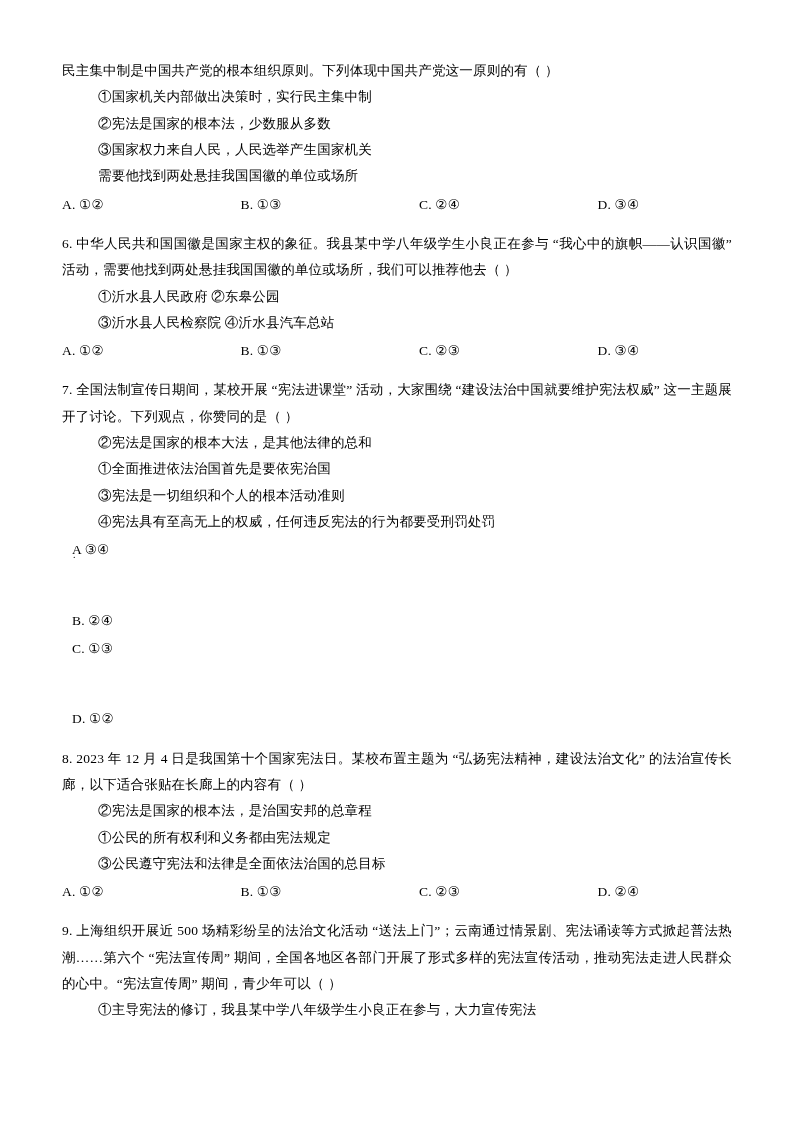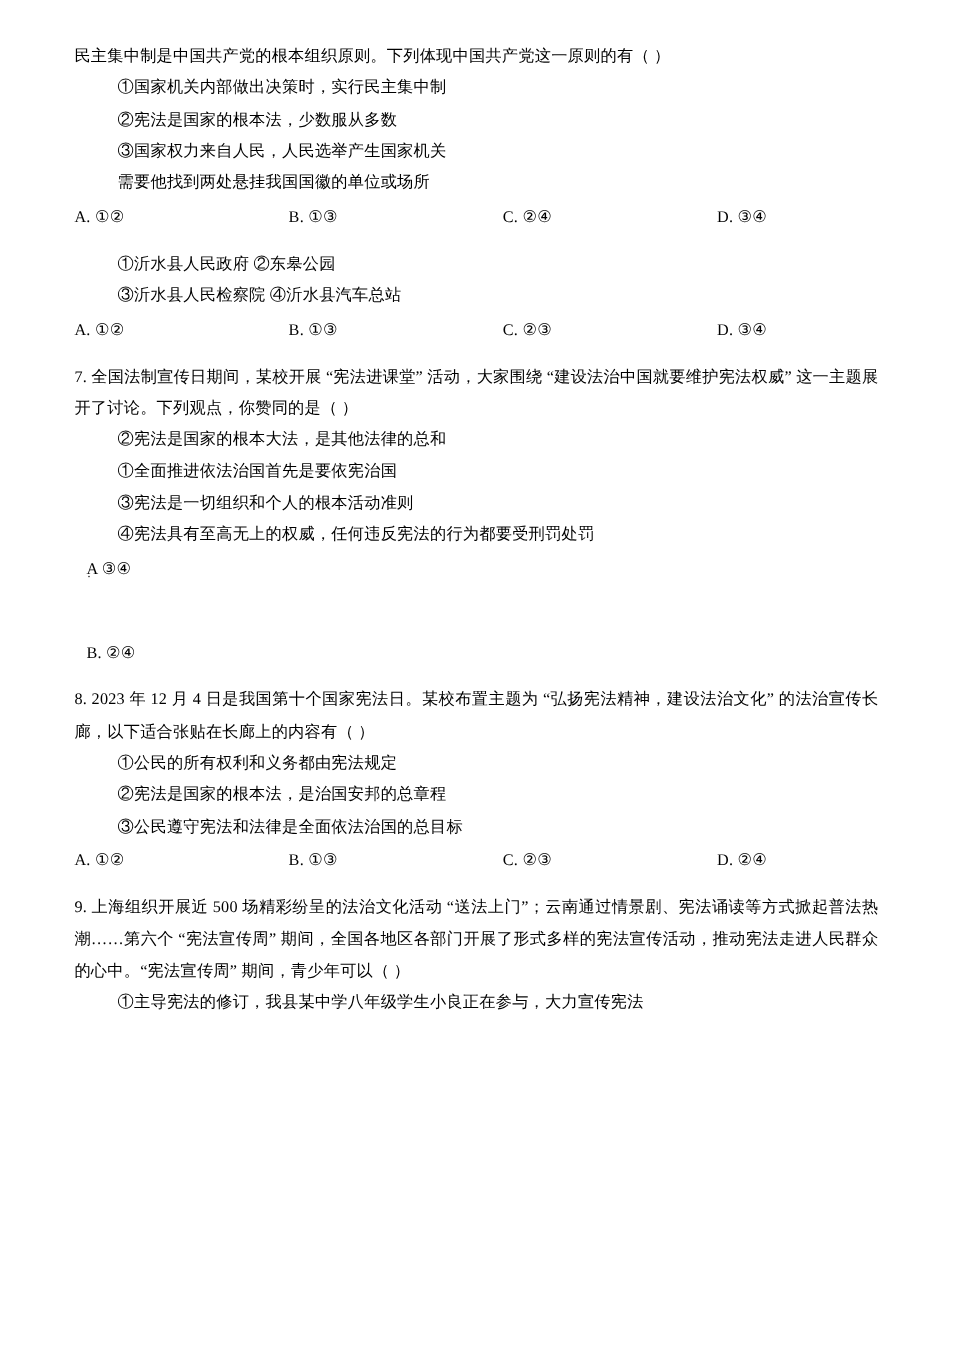--- a/index.html
+++ b/index.html
@@ -11,21 +11,21 @@
     width: 794px;
     height: 1123px;
     font-family: "Liberation Serif", "DejaVu Serif", serif;
     color: #000000;
   }
   .page {
     position: relative;
     width: 794px;
     height: 832px;
     box-sizing: border-box;
-    padding: 34px 62px 40px 62px;
+    padding: 58px 62px 40px 62px;
     border-radius: 14px;
   }
   .question {
     margin-bottom: 13px;
   }
   .q-stem {
     font-size: 13.5px;
     line-height: 1.95;
     text-align: justify;
     letter-spacing: 0.2px;
@@ -85,46 +85,51 @@
     <div class="q-item">需要他找到两处悬挂我国国徽的单位或场所</div>
     <div class="options-row opt-4col">
       <div class="opt">A. ①②</div>
       <div class="opt">B. ①③</div>
       <div class="opt">C. ②④</div>
       <div class="opt">D. ③④</div>
     </div>
   </div>
 
   <div class="question">
+    <div class="q-stem"><span class="q-num">6.</span> <span>中华人民共和国国徽是国家主权的象征。我县某中学八年级学生小良正在参与 “我心中的旗帜——认识国徽” 活动，需要他找到两处悬挂我国国徽的单位或场所，我们可以推荐他去（      ）</span></div>
     <div class="q-item">①沂水县人民政府  ②东皋公园</div>
     <div class="q-item">③沂水县人民检察院  ④沂水县汽车总站</div>
     <div class="options-row opt-4col">
       <div class="opt">A. ①②</div>
       <div class="opt">B. ①③</div>
       <div class="opt">C. ②③</div>
       <div class="opt">D. ③④</div>
     </div>
   </div>
 
   <div class="question">
     <div class="q-stem"><span class="q-num">7.</span> <span>全国法制宣传日期间，某校开展 “宪法进课堂” 活动，大家围绕 “建设法治中国就要维护宪法权威” 这一主题展开了讨论。下列观点，你赞同的是（       ）</span></div>
     <div class="q-item">②宪法是国家的根本大法，是其他法律的总和</div>
     <div class="q-item">①全面推进依法治国首先是要依宪治国</div>
     <div class="q-item">③宪法是一切组织和个人的根本活动准则</div>
     <div class="q-item">④宪法具有至高无上的权威，任何违反宪法的行为都要受刑罚处罚</div>
     <div class="options-row opt-2col indent-sm">
       <div class="opt opt-q7-a"><span class="dot">.</span><span>A  ③④</span></div>
       <div class="opt">B. ②④</div>
     </div>
+    <div class="options-row opt-2col indent-sm">
+      <div class="opt">C. ①③</div>
+      <div class="opt">D. ①②</div>
+    </div>
   </div>
 
   <div class="question">
     <div class="q-stem"><span class="q-num">8.</span> <span>2023 年 12 月 4 日是我国第十个国家宪法日。某校布置主题为 “弘扬宪法精神，建设法治文化” 的法治宣传长廊，以下适合张贴在长廊上的内容有（      ）</span></div>
+    <div class="q-item">②宪法是国家的根本法，是治国安邦的总章程</div>
     <div class="q-item">①公民的所有权利和义务都由宪法规定</div>
-    <div class="q-item">②宪法是国家的根本法，是治国安邦的总章程</div>
     <div class="q-item">③公民遵守宪法和法律是全面依法治国的总目标</div>
     <div class="options-row opt-4col">
       <div class="opt">A. ①②</div>
       <div class="opt">B. ①③</div>
       <div class="opt">C. ②③</div>
       <div class="opt">D. ②④</div>
     </div>
   </div>
 
   <div class="question">

